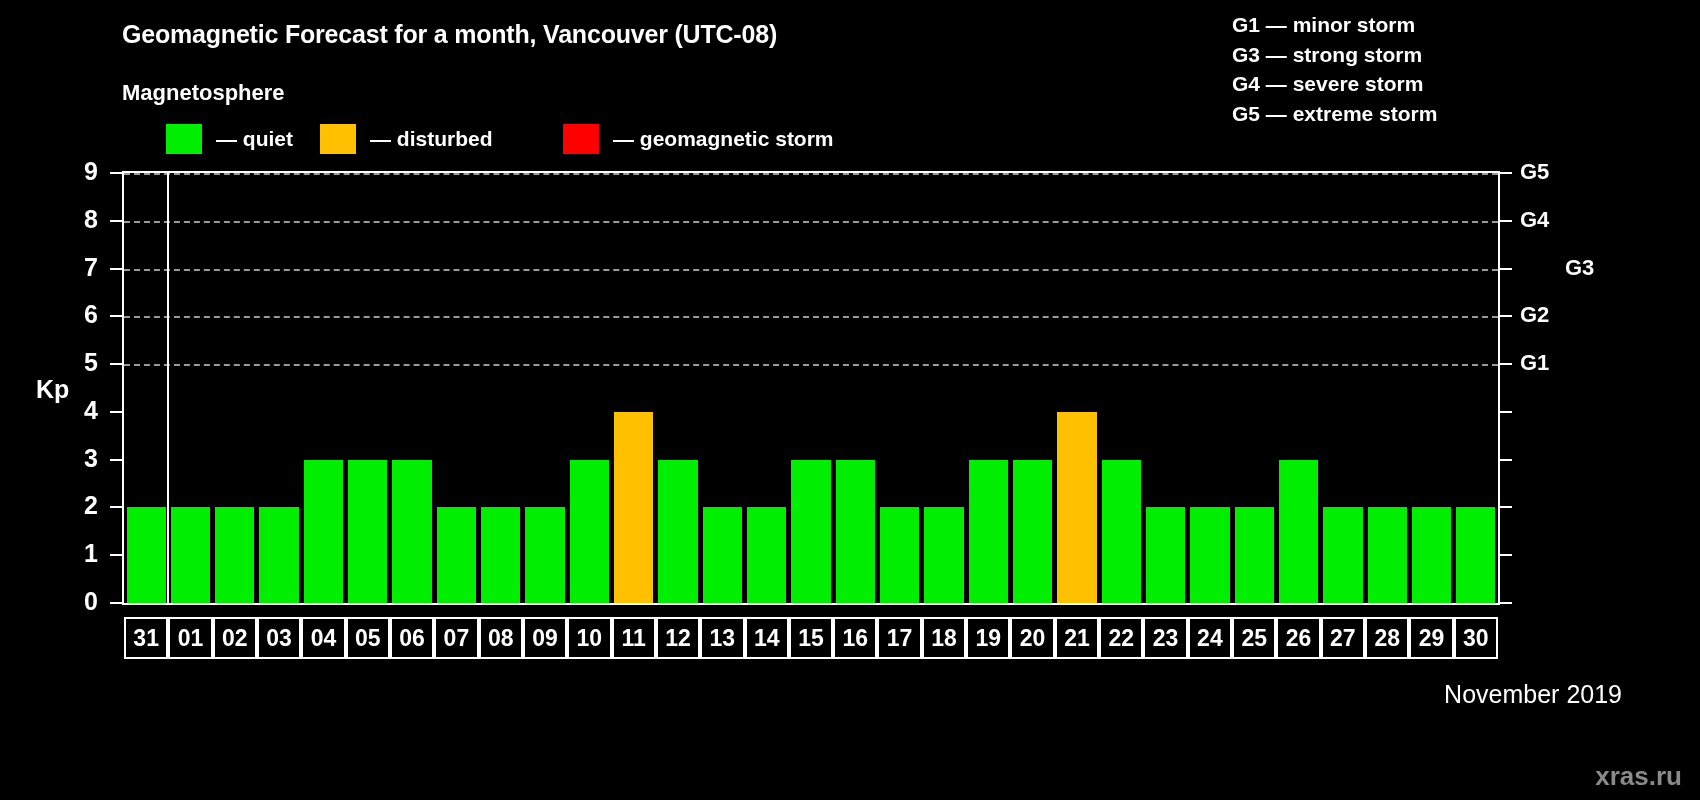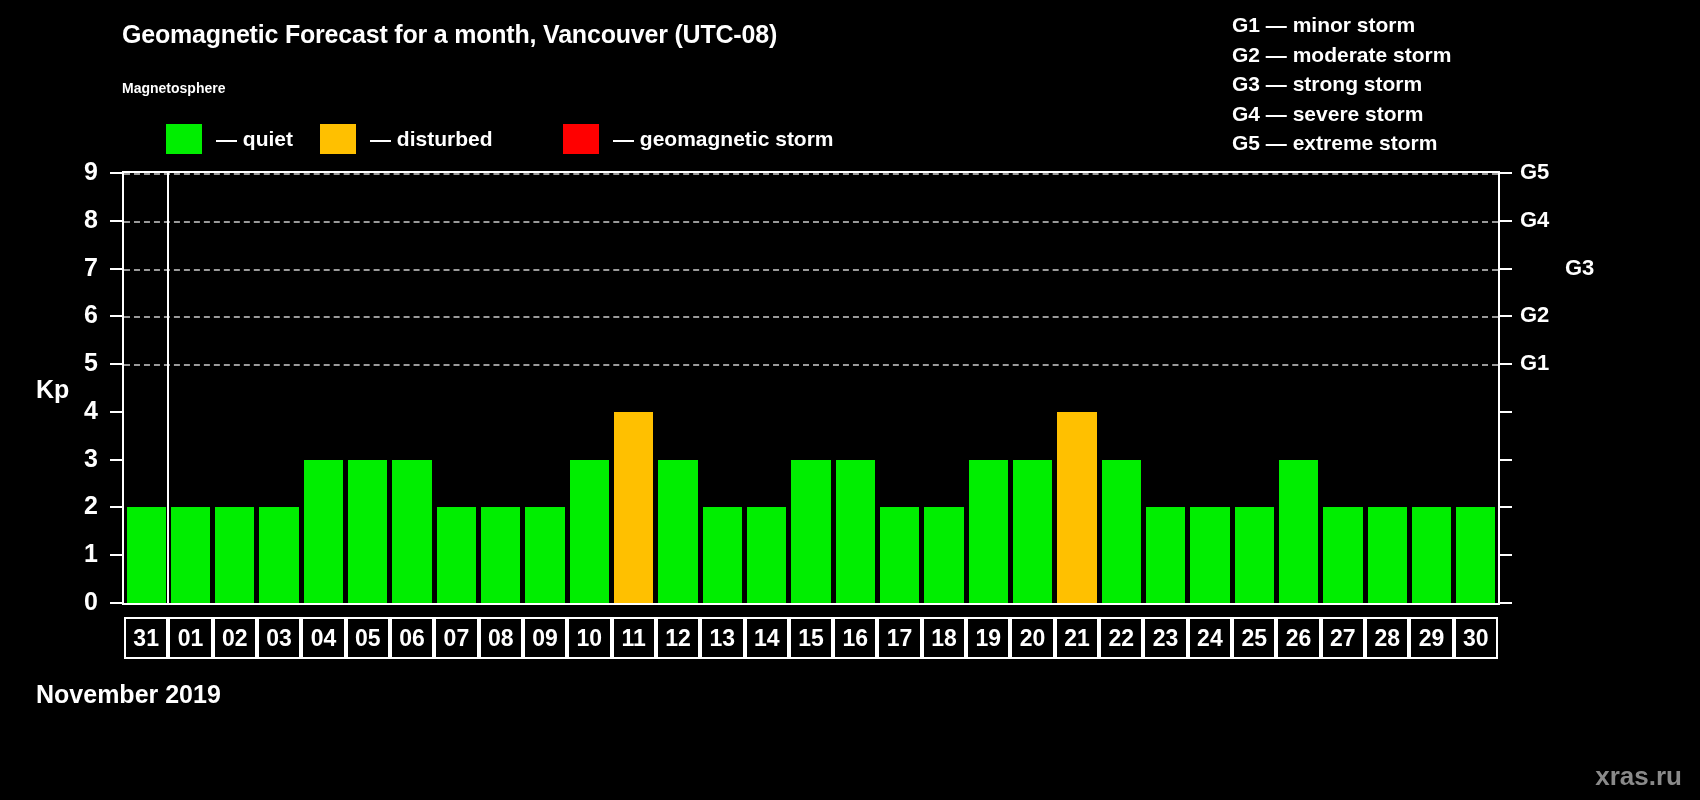--- a/index.html
+++ b/index.html
@@ -24,21 +24,21 @@
     top: 20px;
     font-size: 25px;
     font-weight: bold;
     letter-spacing: -0.2px;
     white-space: nowrap;
   }
   #magnetosphere-label {
     position: absolute;
     left: 122px;
     top: 80px;
-    font-size: 14px;
+    font-size: 22px;
     font-weight: bold;
     white-space: nowrap;
     text-align: right;
   }
 
   
   #color-legend {
     position: absolute;
     left: 120px;
     top: 122px;
@@ -175,24 +175,23 @@
     font-weight: bold;
     color: #ffffff;
   }
 
   
   #month-label {
     position: absolute;
     top: 680px;
     left: 0;
     width: 1622px;
-    text-align: left;
+    text-align: right;
     font-size: 25px;
-    font-weight: bold;
-    padding-left: 36px;
+    font-weight: normal;
   }
   #watermark {
     position: absolute;
     right: 18px;
     bottom: 8px;
     font-size: 26px;
     font-weight: bold;
     color: #8a8a8a;
   }
 </style>
@@ -213,21 +212,20 @@
       <span class="legend-text">— disturbed</span>
     </div>
     <div class="legend-entry" style="left: 443px;">
       <span class="legend-swatch" style="background: rgb(255, 0, 0);"></span>
       <span class="legend-text">— geomagnetic storm</span>
     </div>
   </div>
 
 <div id="g-scale-legend">
     <div class="g-legend-row">G1 — minor storm</div>
-    <div class="g-legend-row">G2 — moderate storm</div>
     <div class="g-legend-row">G3 — strong storm</div>
     <div class="g-legend-row">G4 — severe storm</div>
     <div class="g-legend-row">G5 — extreme storm</div>
   </div>
 
 <div id="plot-area">
   <div id="plot-inner">
     <div id="gridlines">
         <div class="gridline" style="top: 191.111px;"></div>
         <div class="gridline" style="top: 143.333px;"></div>

